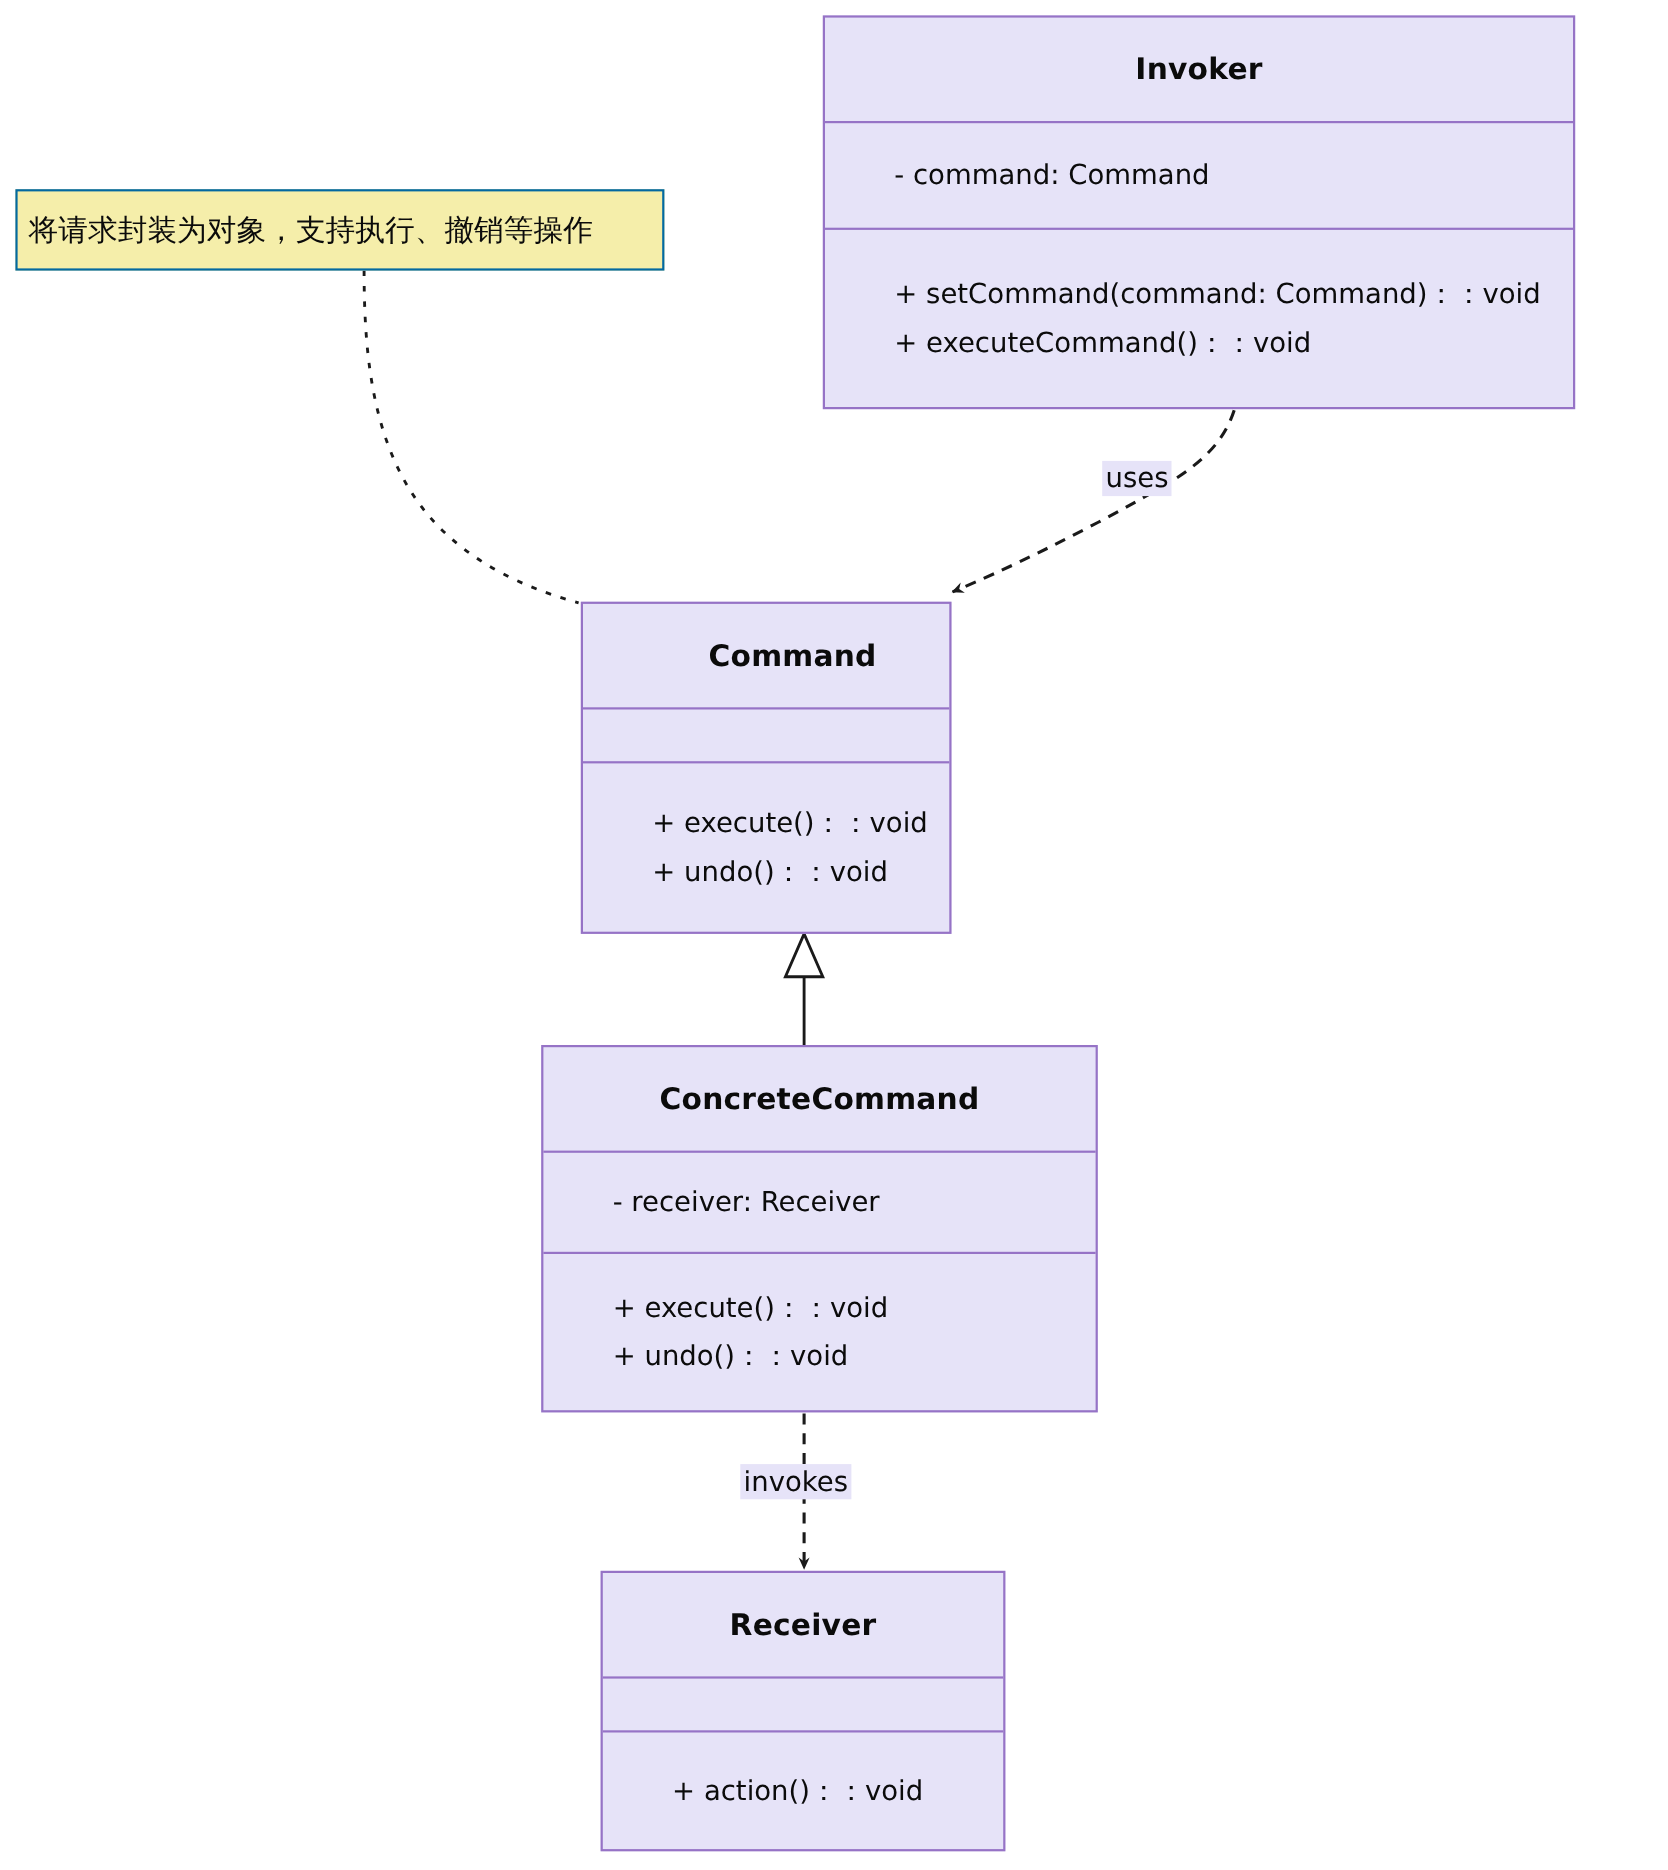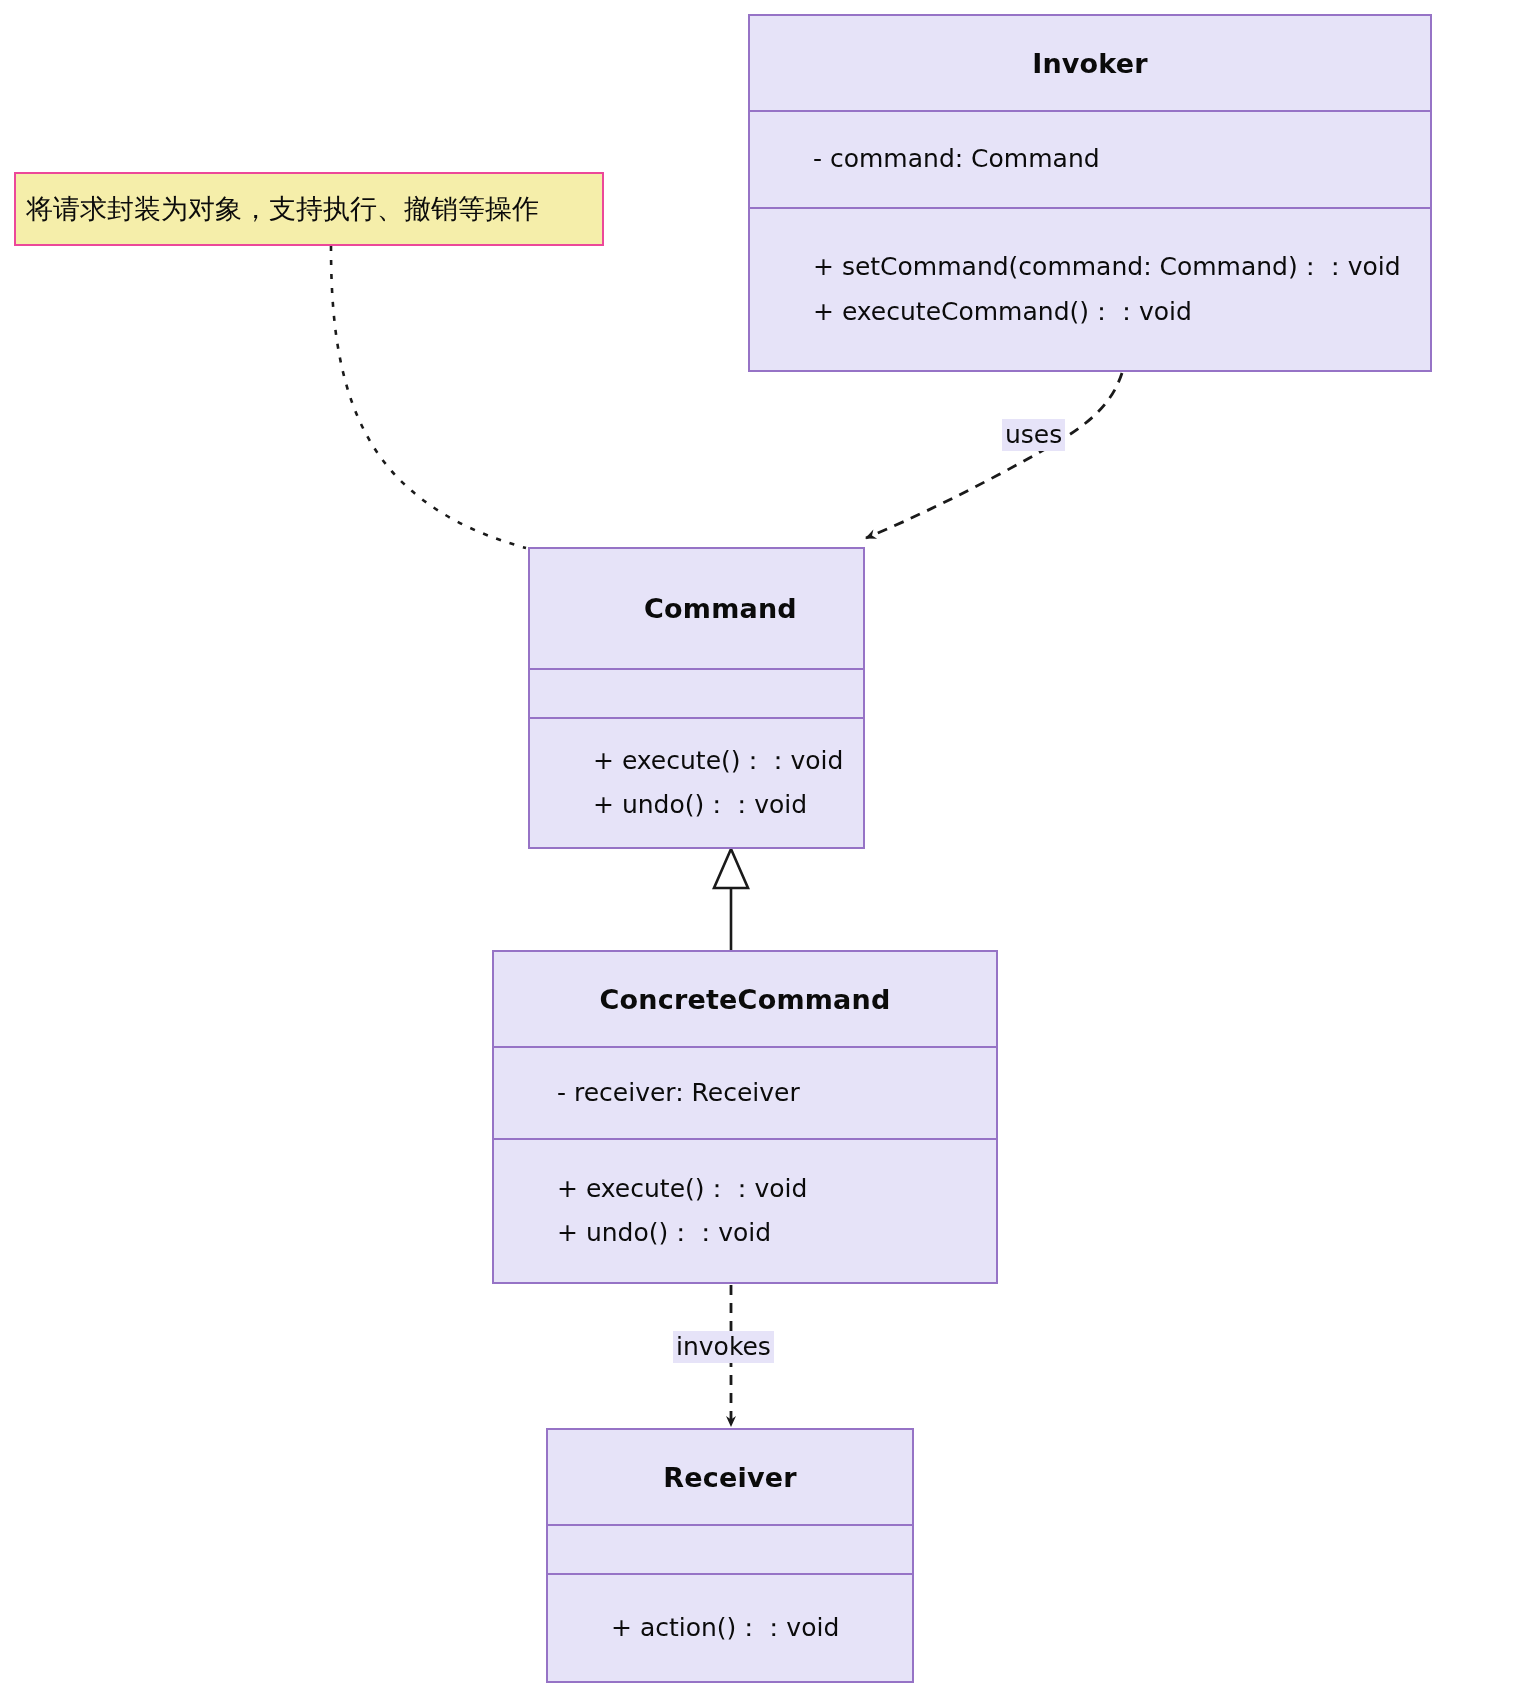--- a/index.html
+++ b/index.html
@@ -53,21 +53,21 @@
     color: #0b0b0b;
     padding-left: 16px;
     line-height: 1.78;
     white-space: nowrap;
     margin-left: 47px;
   }
   .note-box {
     position: absolute;
     box-sizing: border-box;
     background: #f5eeaa;
-    border: 2px solid #ec4899;
+    border: 2px solid #0369a1;
     display: flex;
     align-items: center;
   }
   .note-text {
     font-size: 27px;
     color: #0b0b0b;
     padding-left: 10px;
     white-space: nowrap;
   }
   .edge-label {
@@ -115,21 +115,21 @@
     </div>
     <div class="uml-section" style="flex:1 1 auto;">
       <div class="uml-row">+ setCommand(command: Command)：：void</div>
       <div class="uml-row">+ executeCommand()：：void</div>
     </div>
   </div>
 
   <div class="edge-label" style="left:1002px; top:419px;">uses</div>
 
   <div class="uml-class" style="left:528px; top:547px; width:337px; height:302px;">
-    <div class="uml-section" style="height:119px;margin-left:48px;">
+    <div class="uml-section" style="height:94px;margin-left:48px;">
       <div class="uml-title">Command</div>
     </div>
     <div class="uml-section" style="height:49px;"></div>
     <div class="uml-section" style="flex:1 1 auto;">
       <div class="uml-row">+ execute()：：void</div>
       <div class="uml-row">+ undo()：：void</div>
     </div>
   </div>
 
   <div class="uml-class" style="left:492px; top:950px; width:506px; height:334px;">

